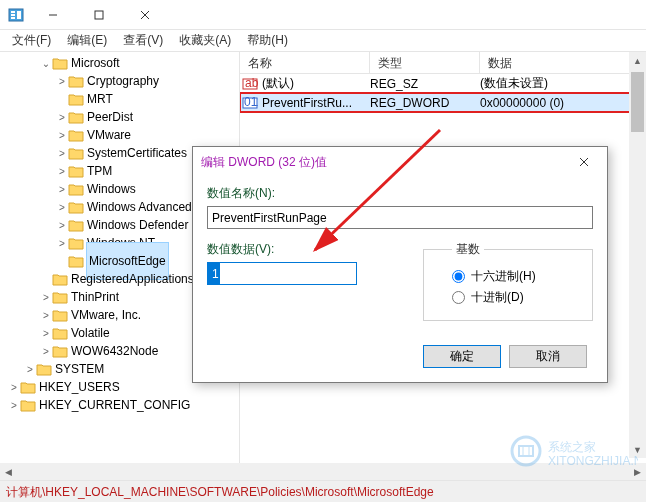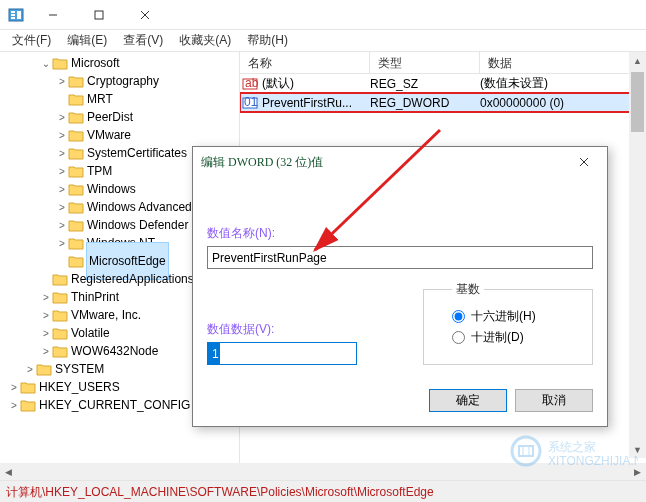--- a/index.html
+++ b/index.html
@@ -46,35 +46,35 @@
 .scrollbar-v .arr.up { top: 0; }
 .scrollbar-v .arr.dn { bottom: 0; }
 .scrollbar-h { position: absolute; left: 0; bottom: 22px; right: 0; height: 17px; background: #f0f0f0; }
 .scrollbar-h .arr { position: absolute; top: 0; bottom: 0; width: 17px; display: flex; align-items: center; justify-content: center; color: #666; font-size: 9px; }
 .scrollbar-h .arr.lf { left: 0; }
 .scrollbar-h .arr.rt { right: 0; }
 
 
 .dialog { position: absolute; left: 192px; top: 146px; width: 416px; background: #fff; border: 1px solid #7a7a7a; box-shadow: 3px 3px 10px rgba(0,0,0,.25); }
 .dialog .dtitle { height: 30px; display: flex; align-items: center; padding: 0 8px; }
-.dialog .dtitle .t { flex: 1; color: #14532d; font-family: Liberation Serif, serif; }
+.dialog .dtitle .t { flex: 1; color: #a21caf; }
 .dialog .dtitle .x { width: 30px; height: 30px; display: flex; align-items: center; justify-content: center; color: #333; }
 .dialog .dbody { padding: 8px 14px 14px 14px; }
-.dialog .fieldlabel { color: #8b5cf6; margin-bottom: 4px; margin-top: 40px; }
+.dialog .fieldlabel { color: #14532d; margin-bottom: 4px; }
 .dialog input[type=text] { width: 100%; height: 23px; padding: 2px 4px; border: 1px solid #7a7a7a; font-size: 12px; }
 .dialog input[type=text].focused { border: 1px solid #0078d7; }
 .dialog input[type=text].focused::selection { background: #0078d7; color: #fff; }
 .dialog .row2 { display: flex; gap: 14px; margin-top: 12px; }
 .dialog .valbox { flex: 1; }
 .dialog .valbox input { width: 150px; }
 .fieldset { border: 1px solid #d0d0d0; padding: 6px 10px 10px 28px; width: 170px; }
 .fieldset legend { padding: 0 4px; color: #333; }
 .radio { display: flex; align-items: center; gap: 6px; margin: 4px 0; }
 .radio input { width: 13px; height: 13px; }
-.dbtns { display: flex; justify-content: flex-end; gap: 8px; padding: 10px 14px 14px 0; }
+.dbtns { display: flex; justify-content: flex-end; gap: 8px; padding: 10px 20px 14px 0; }
 .dbtn { width: 78px; height: 23px; border: 1px solid #adadad; background: #e1e1e1; color: #000; display: flex; align-items: center; justify-content: center; }
 .dbtn.primary { border: 1px solid #0078d7; }
 
 
 .arrow { position: absolute; left: 280px; top: 120px; pointer-events: none; }
 
 .watermark { position: absolute; right: 8px; bottom: 28px; opacity: .35; }
 
 .regicon-ab { width:16px; height:16px; }
 .regicon-num { width:16px; height:16px; }

